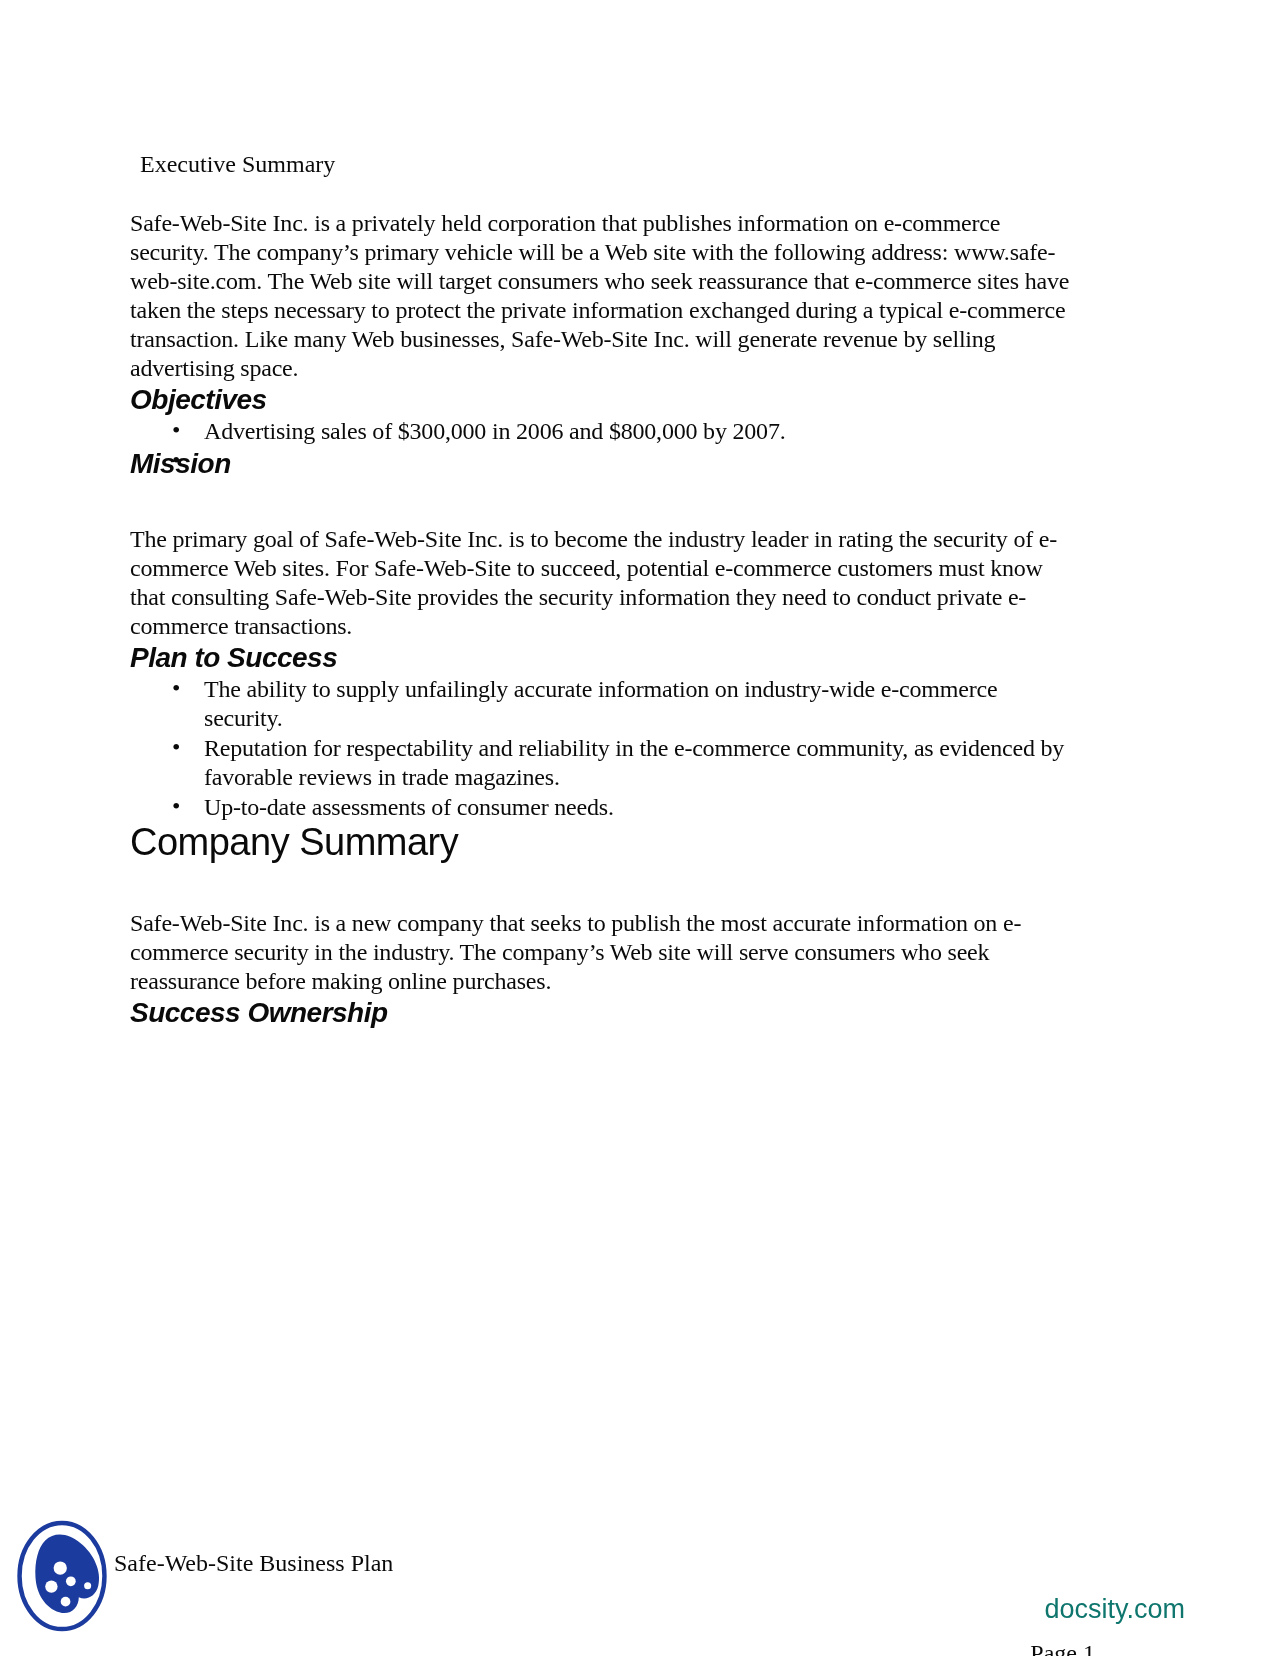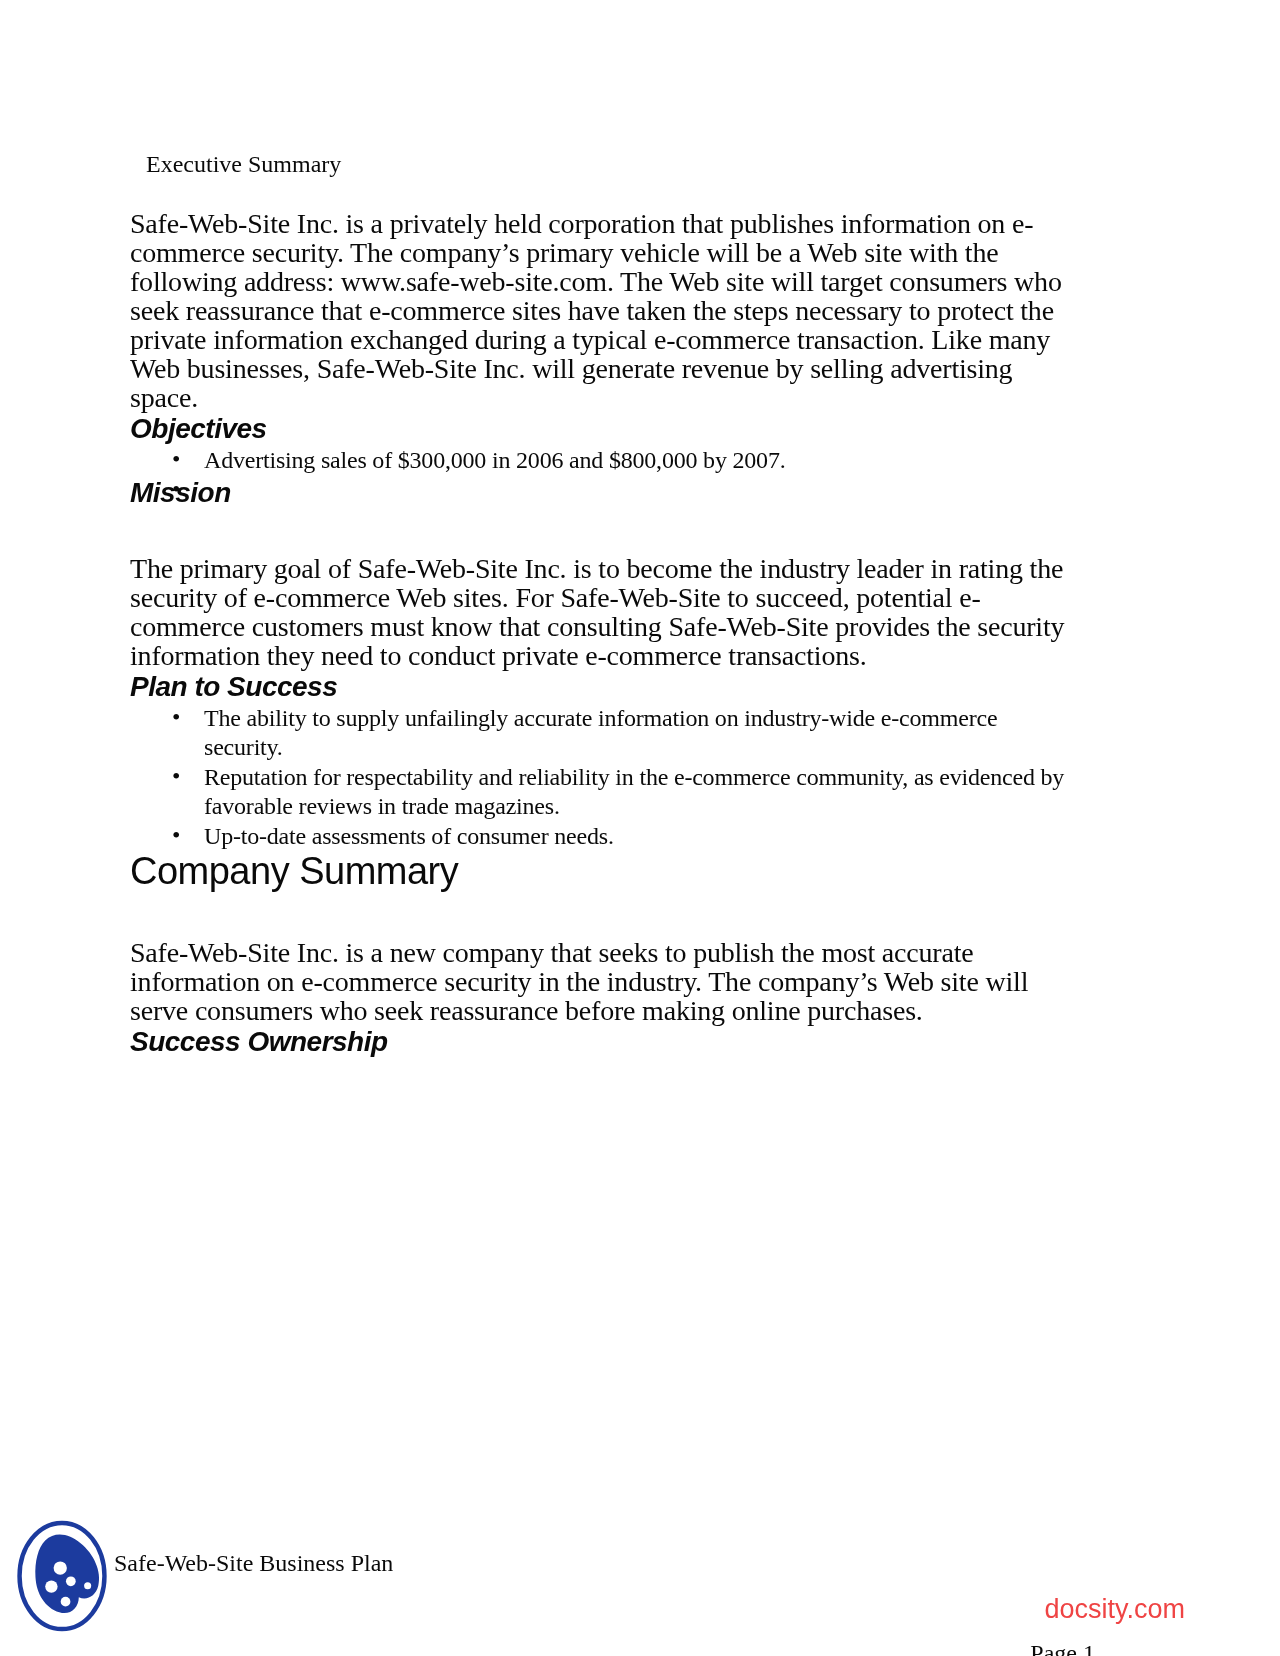--- a/index.html
+++ b/index.html
@@ -14,25 +14,25 @@
   }
   .content {
     position: absolute;
     left: 130px;
     top: 150px;
     width: 950px;
   }
   .exec-heading {
     font-size: 24px;
     line-height: 29px;
-    margin: 0 0 30px 16px;
+    margin: 0 0 30px 10px;
     font-family: Liberation Serif, serif;
   }
   .body-para {
-    font-size: 28px;
+    font-size: 24px;
     line-height: 29px;
     margin: 0;
     letter-spacing: -0.2px;
   }
   h2.sub-heading {
     font-family: "Liberation Sans", "DejaVu Sans", sans-serif;
     font-weight: bold;
     font-style: italic;
     font-size: 28px;
     line-height: 34px;
@@ -92,21 +92,21 @@
     font-size: 24px;
     line-height: 29px;
   }
   .watermark {
     position: absolute;
     right: 95px;
     top: 1594px;
     font-family: "Liberation Sans", "DejaVu Sans", sans-serif;
     font-size: 27px;
     line-height: 30px;
-    color: #ef4444;
+    color: #0f766e;
     text-decoration: none;
     cursor: pointer;
   }
   .logo {
     position: absolute;
     left: 16px;
     top: 1518px;
     width: 92px;
     height: 116px;
   }

